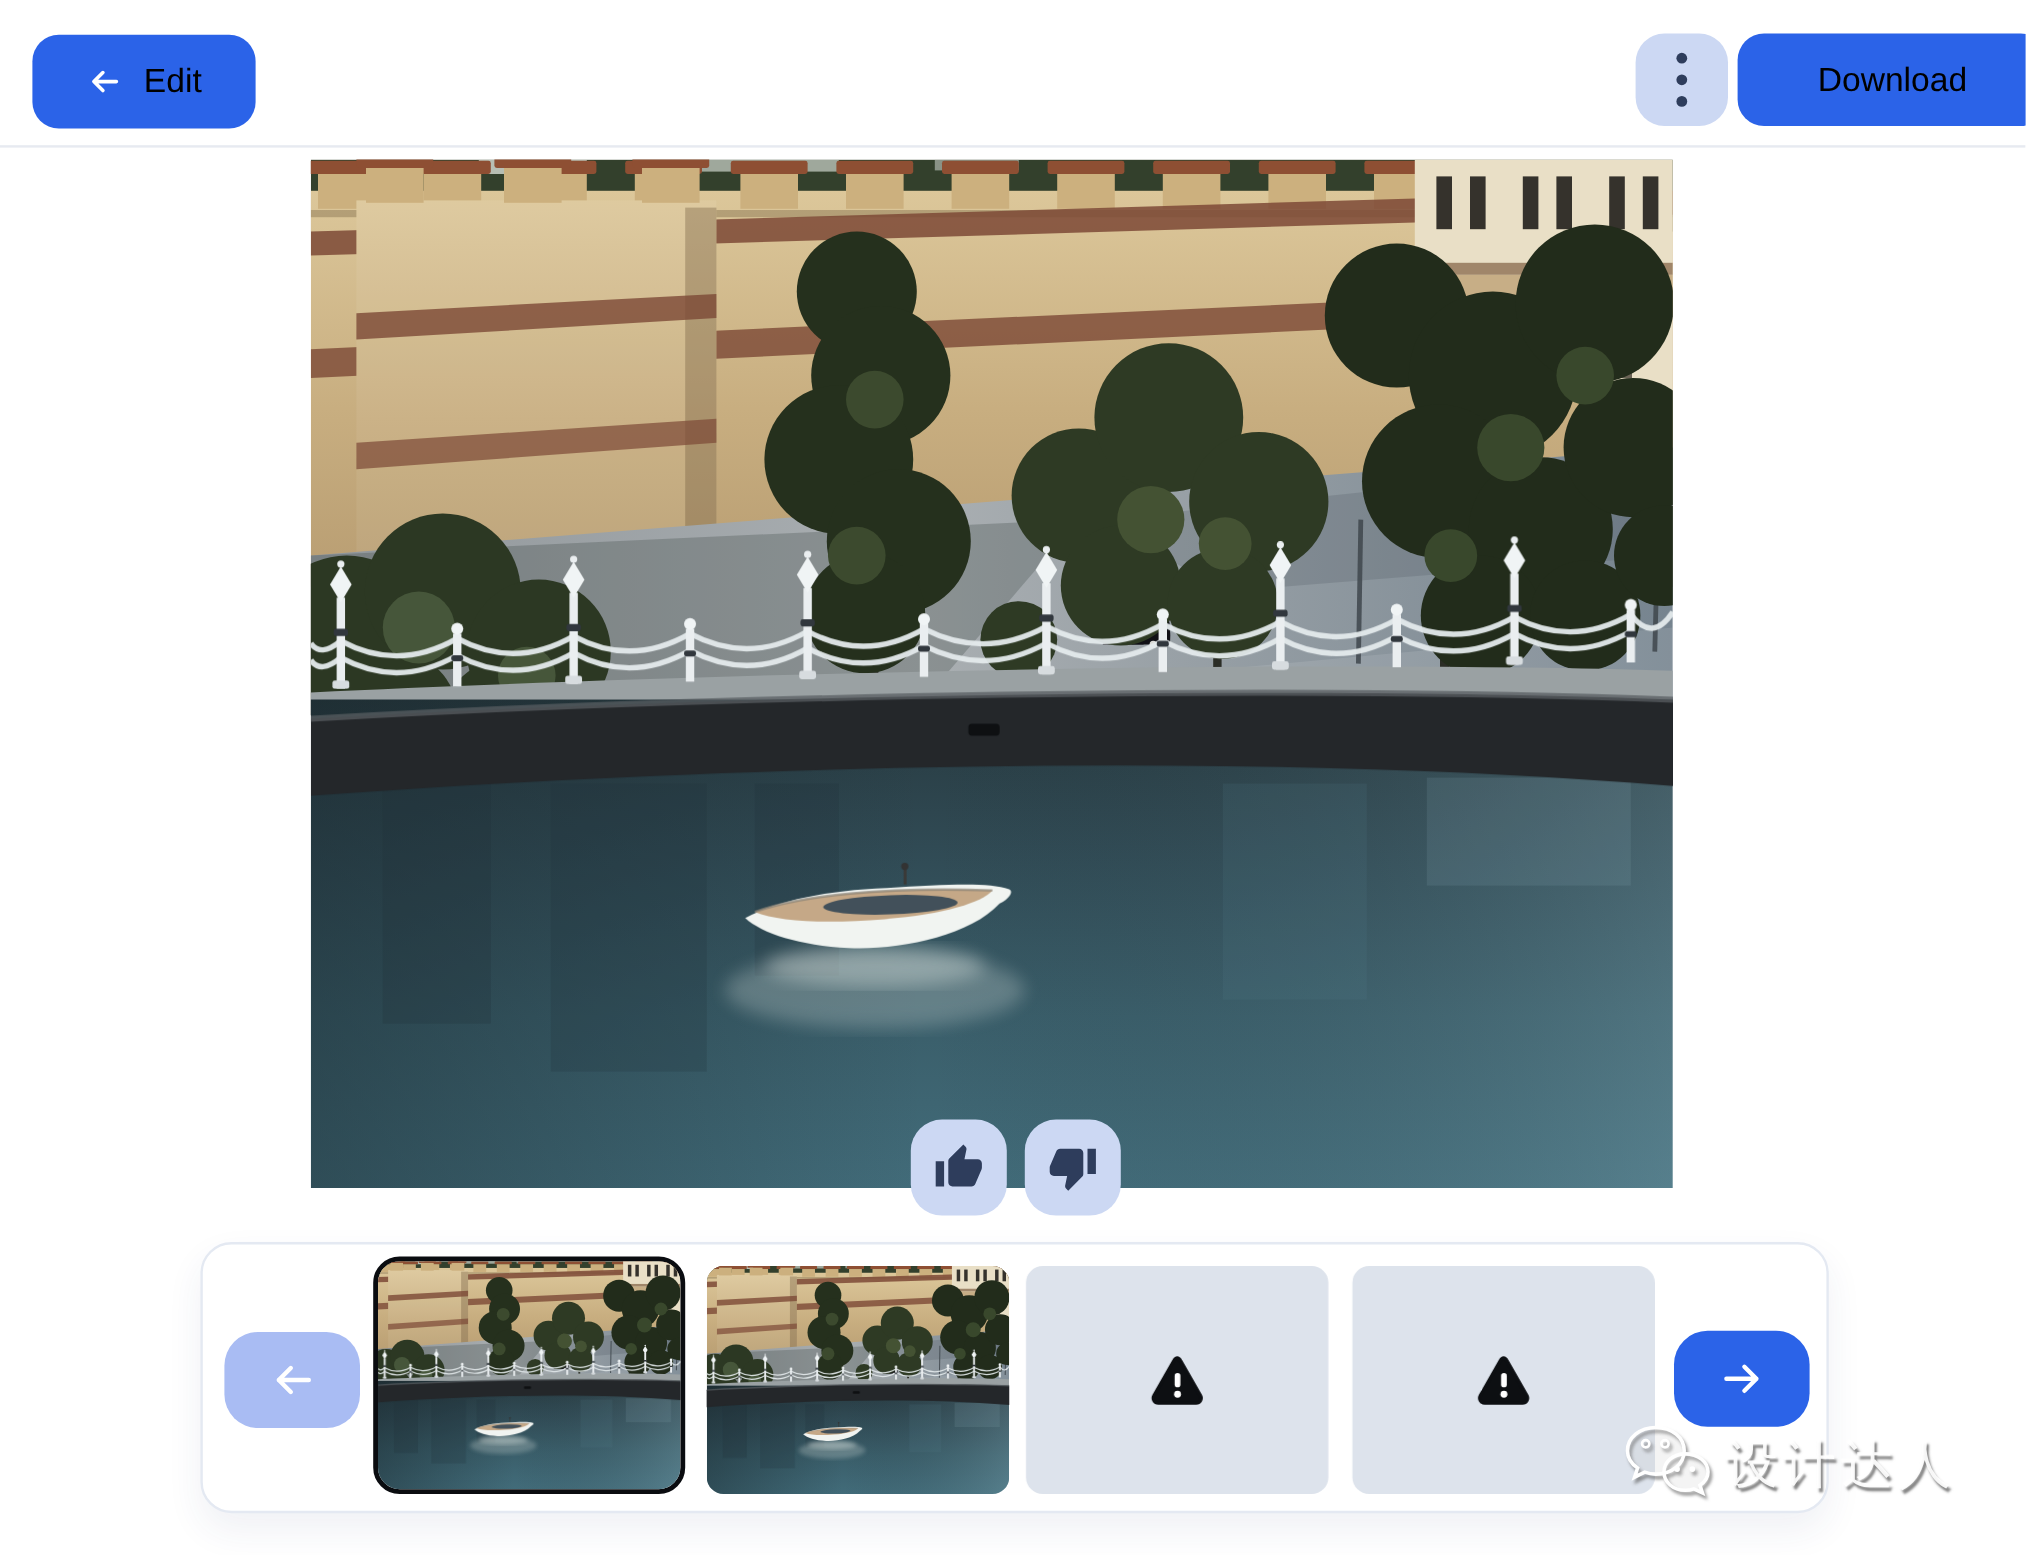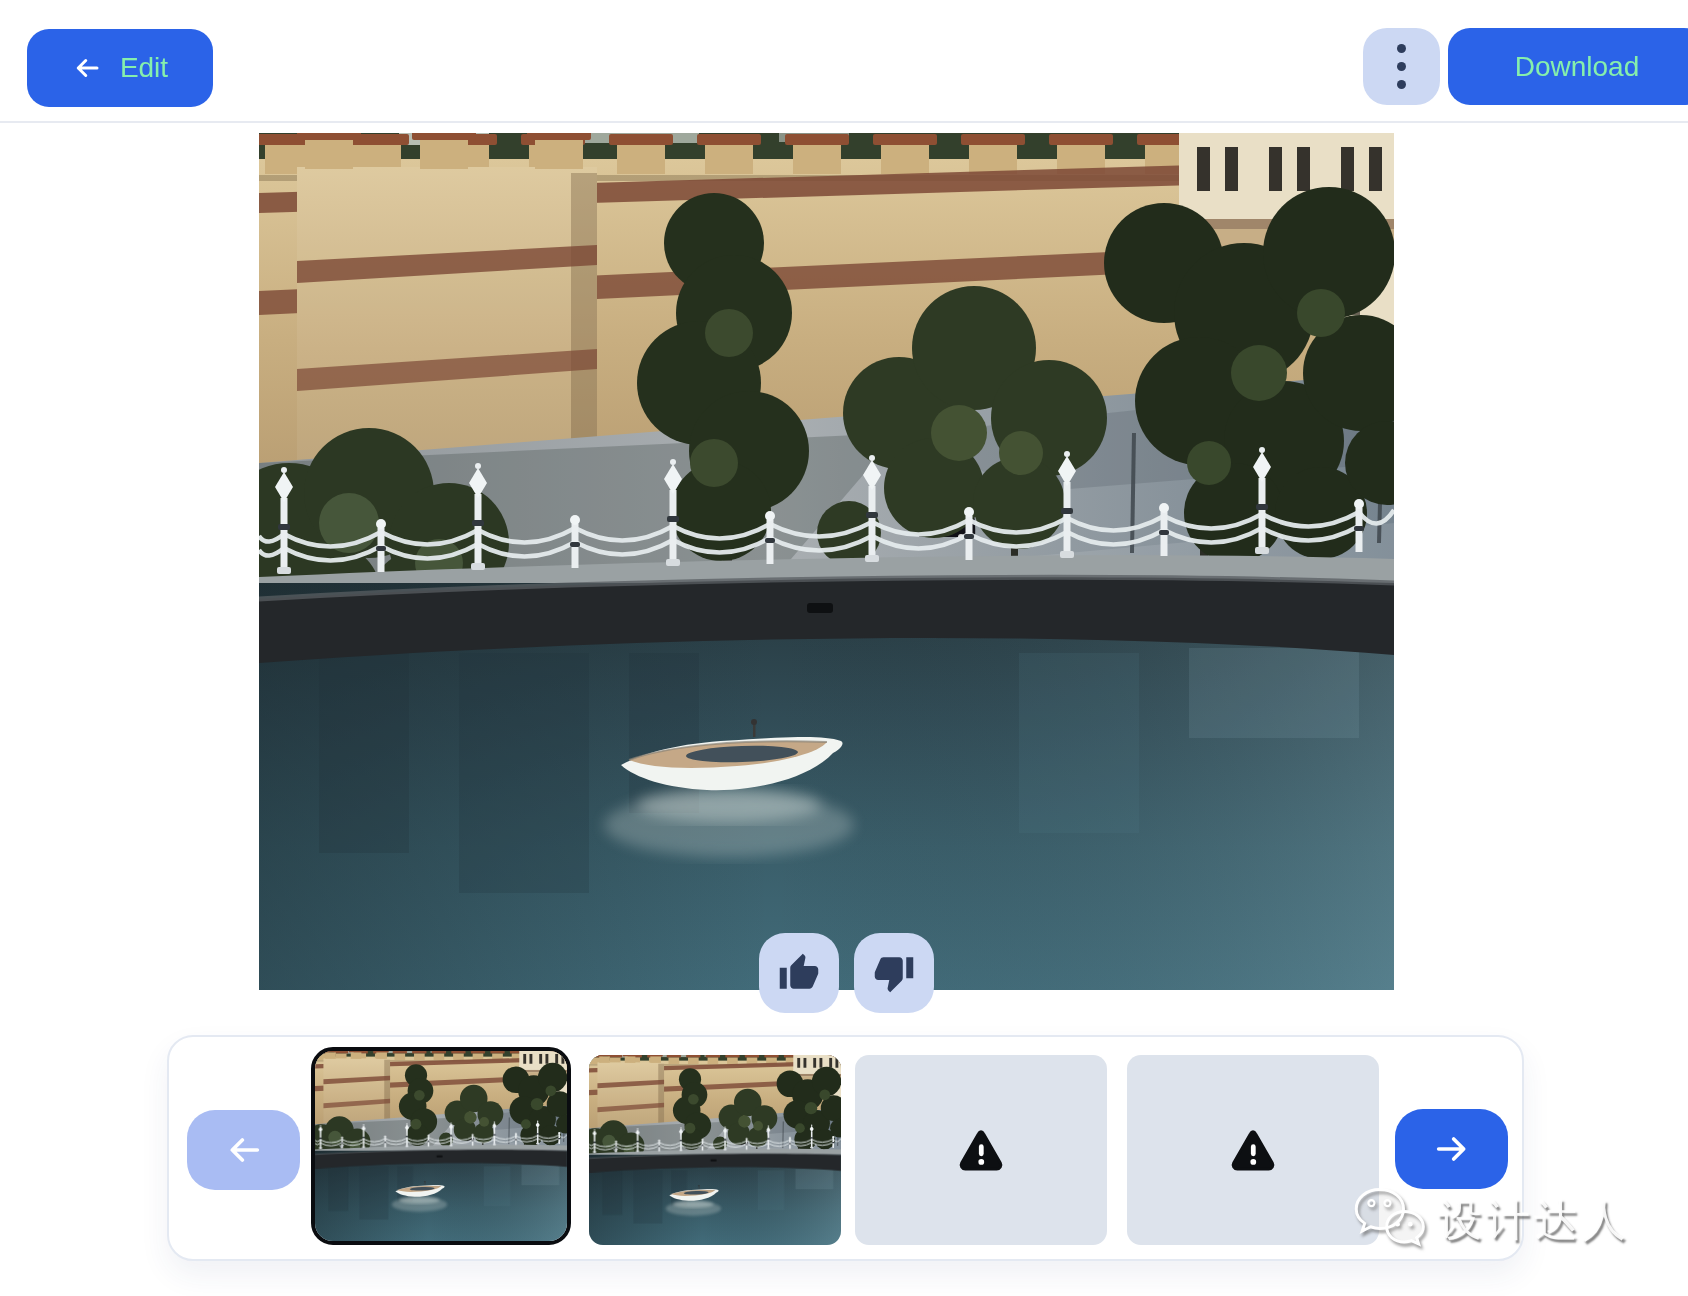--- a/index.html
+++ b/index.html
@@ -16,21 +16,21 @@
     --warning-thumb-bg:#dde3ec;
     --divider:#e7eaf1;
   }
   
   .header{
     position:absolute; left:0; top:0; width:1688px; height:123px;
     background:#fff; border-bottom:2px solid var(--divider);
   }
   .btn{ border:none; cursor:pointer; display:flex; align-items:center; justify-content:center; }
   .btn-primary{
-    background:var(--primary-blue); color:#86efac; border-radius:22px;
+    background:var(--primary-blue); color:#000000; border-radius:22px;
     font-size:28px; font-weight:500; gap:18px;
   }
   .edit-btn{ position:absolute; left:27px; top:29px; width:186px; height:78px; }
   .kebab-btn{
     position:absolute; left:1363px; top:28px; width:77px; height:77px;
     background:var(--light-blue); border-radius:24px; flex-direction:column; gap:9px;
   }
   .kebab-btn i{ width:9px; height:9px; border-radius:50%; background:var(--icon-navy); display:block; }
   .download-btn{ position:absolute; left:1448px; top:28px; width:258px; height:77px; }
 

